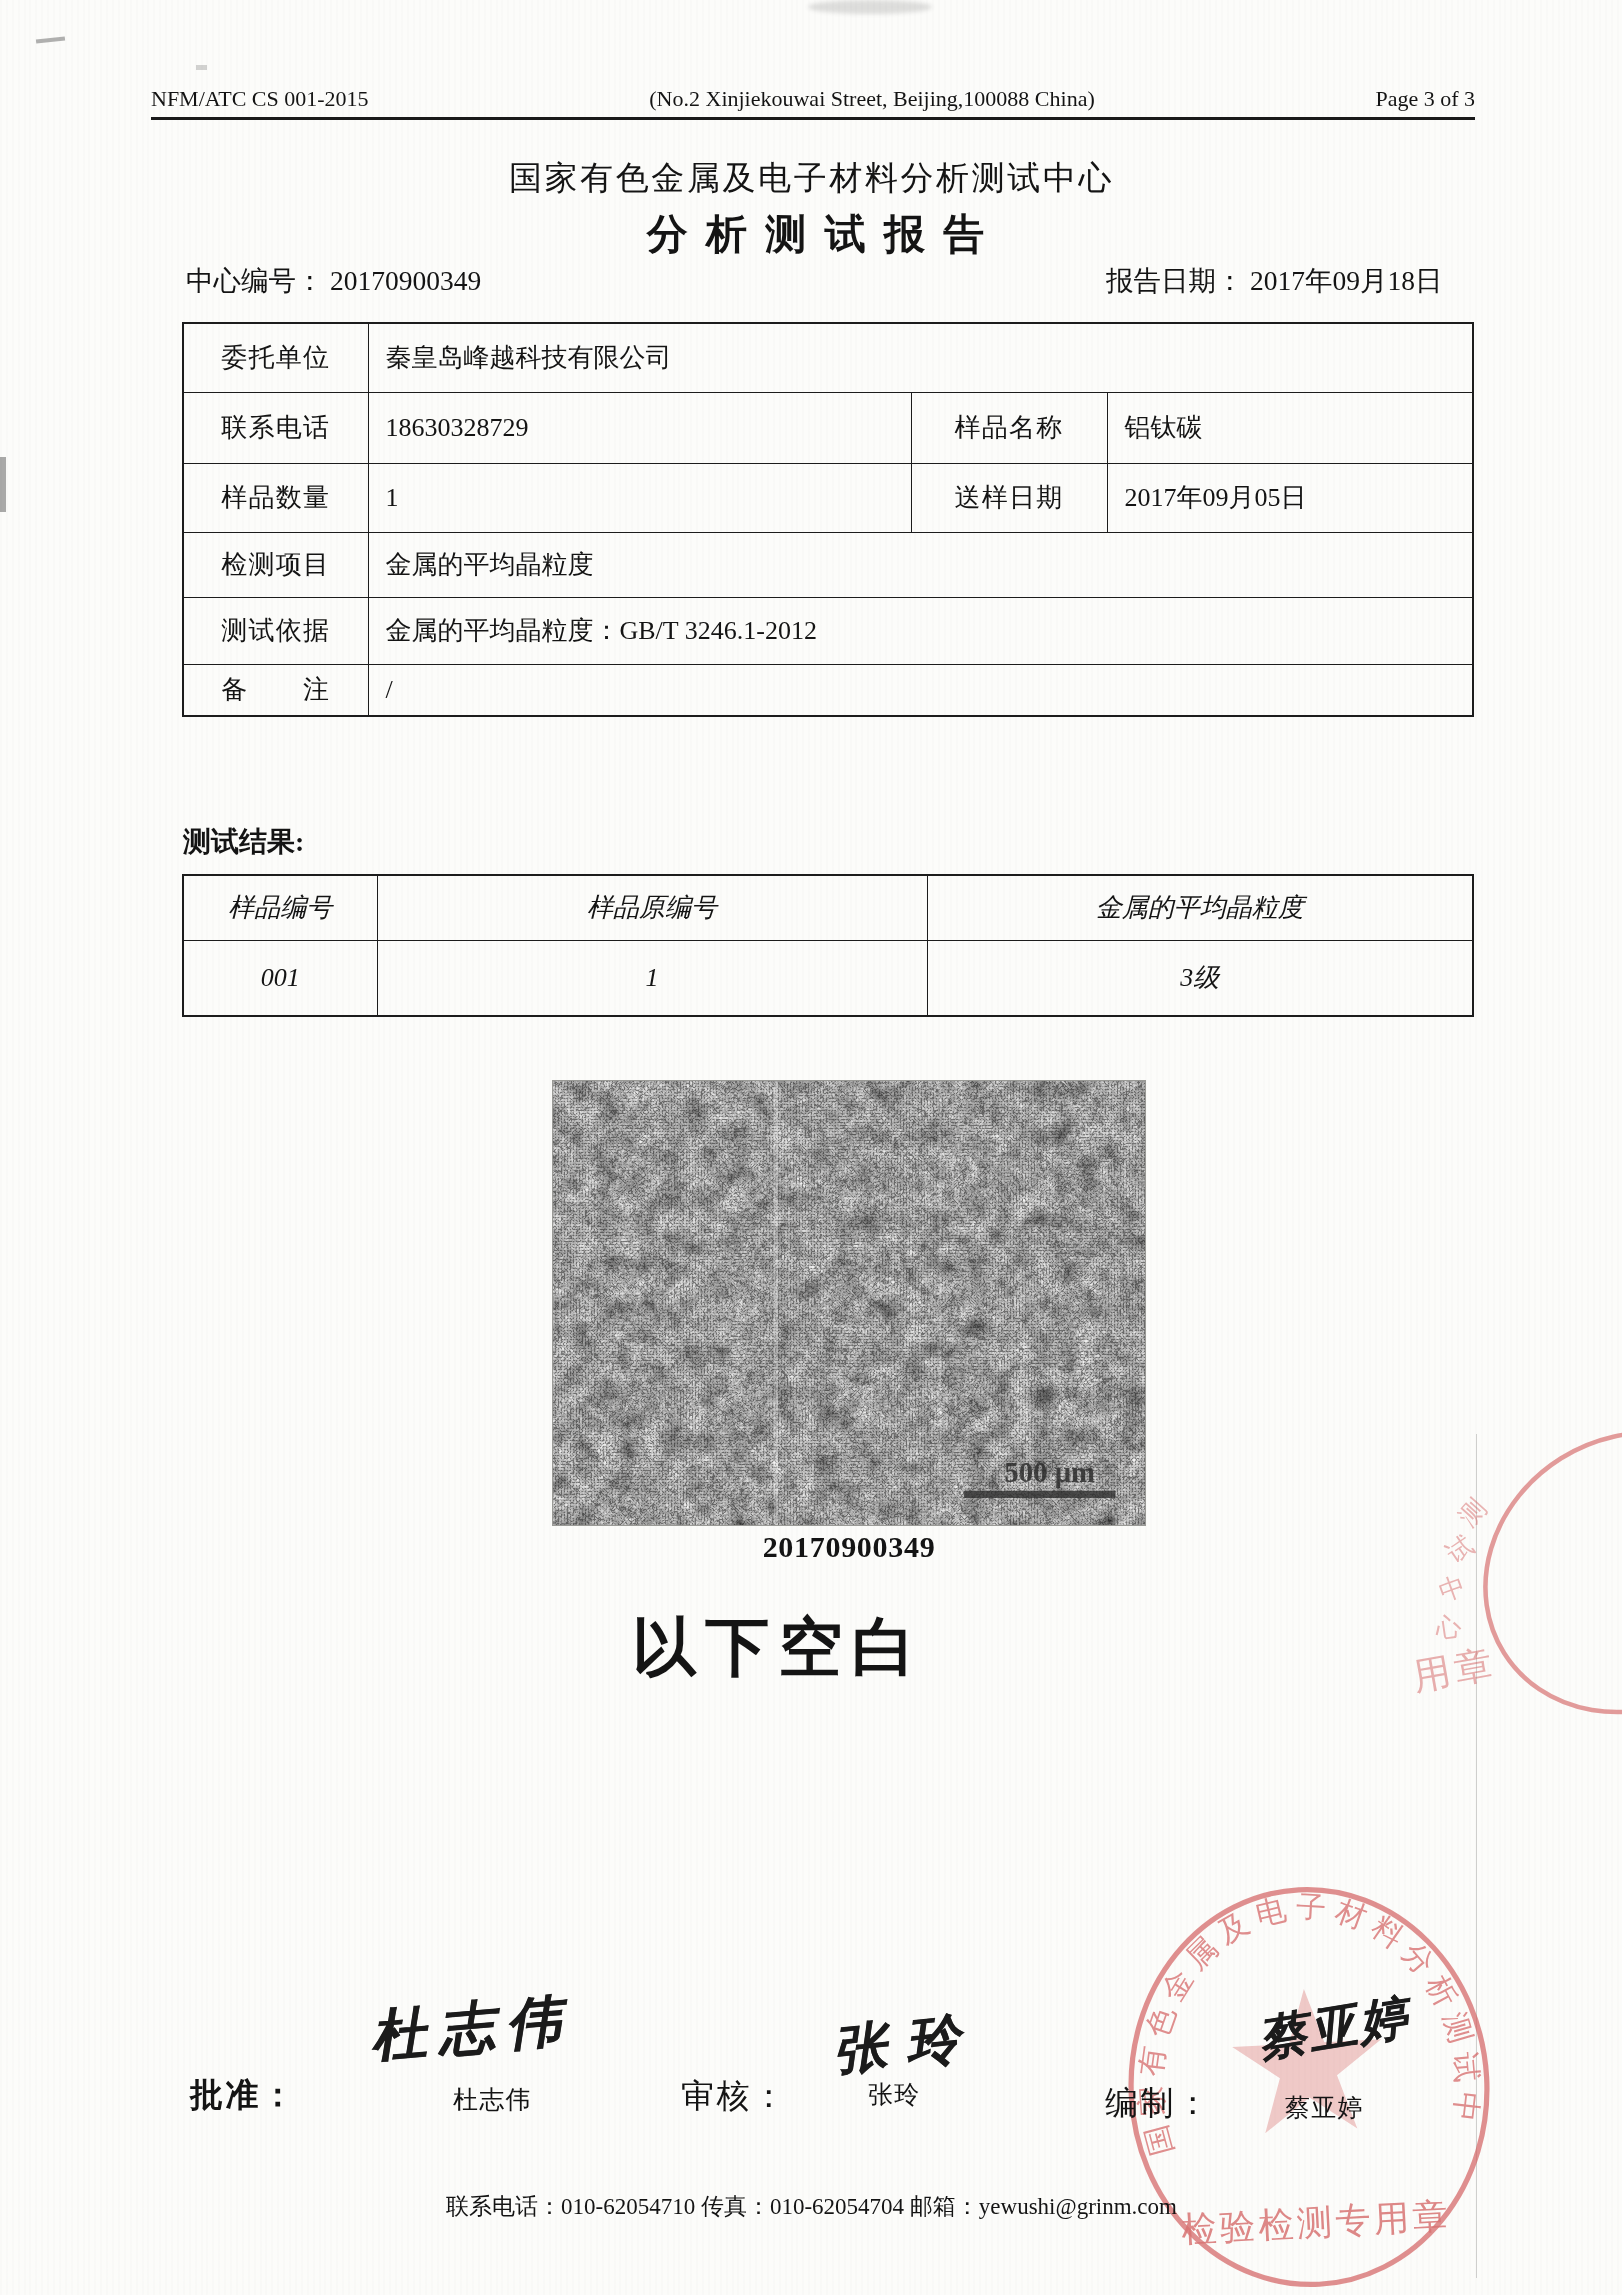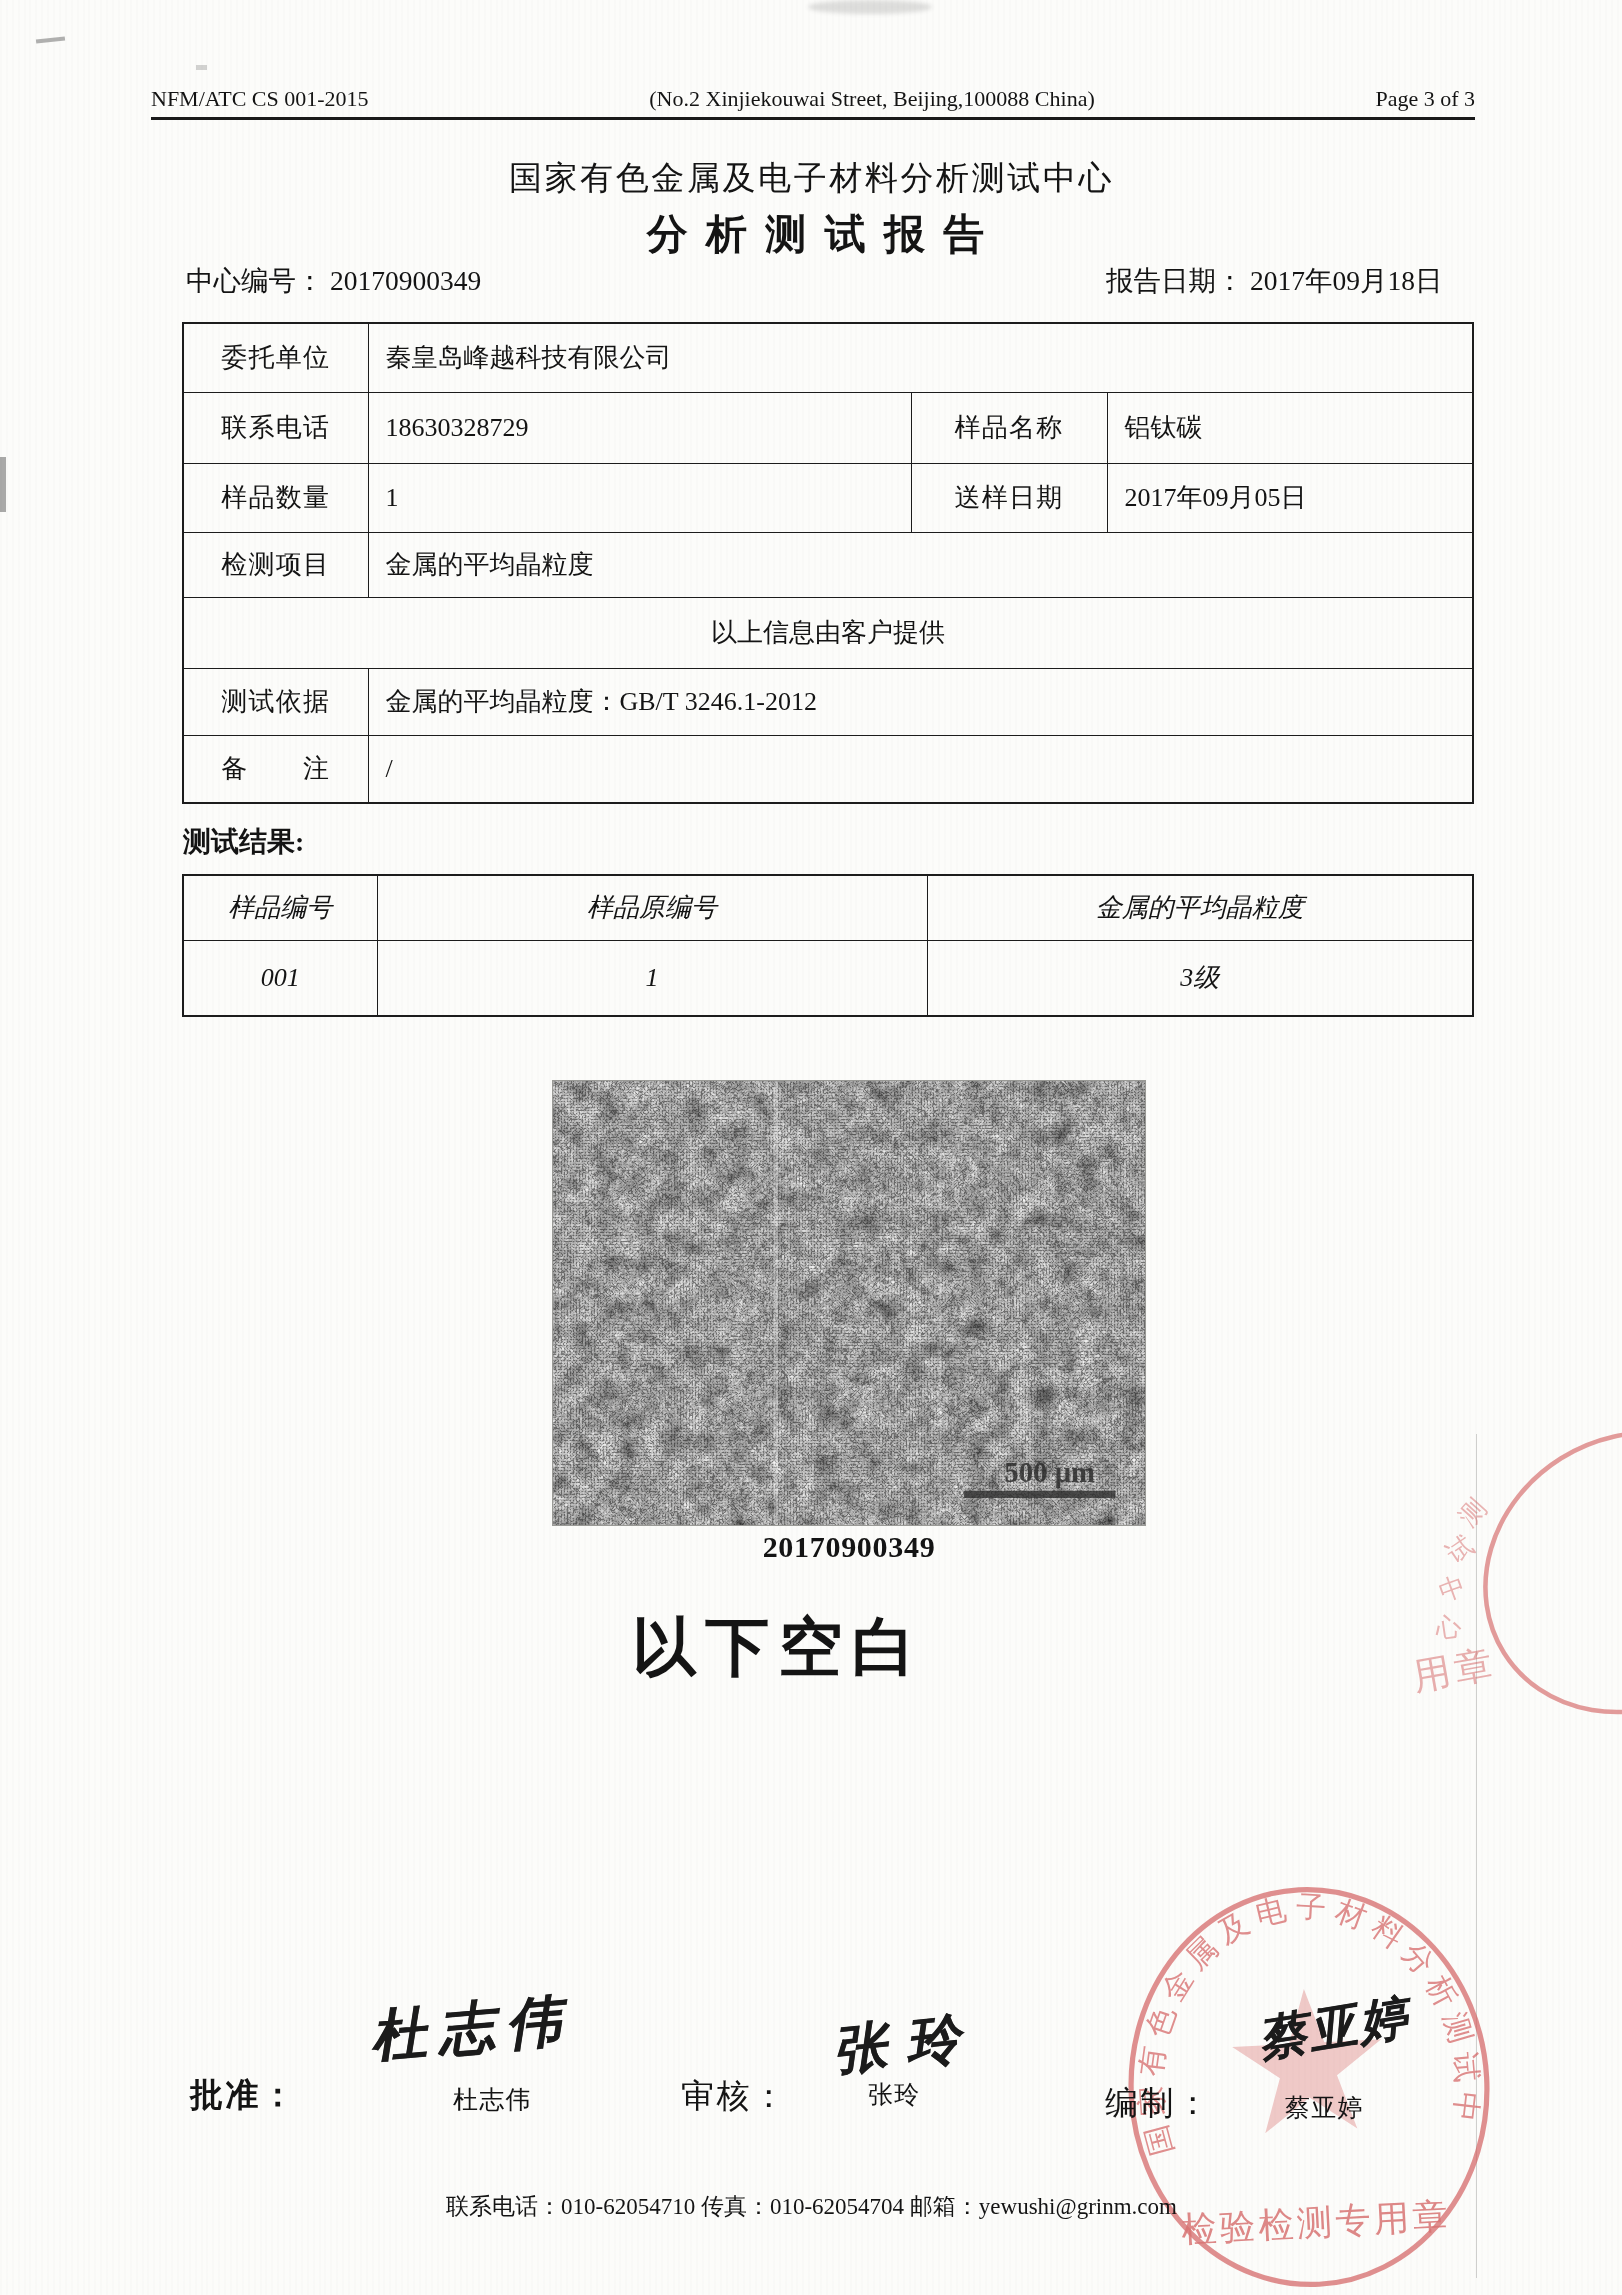--- a/index.html
+++ b/index.html
@@ -107,28 +107,25 @@
     <tr style="height:69px;">
       <td class="lbl">样品数量</td>
       <td class="val">1</td>
       <td class="lbl">送样日期</td>
       <td class="val">2017年09月05日</td>
     </tr>
     <tr style="height:65px;">
       <td class="lbl">检测项目</td>
       <td class="val" colspan="3">金属的平均晶粒度</td>
     </tr>
-    <tr style="height:71px;">
-      <td class="note-cell" colspan="4">以上信息由客户提供</td>
-    </tr>
     <tr style="height:67px;">
       <td class="lbl">测试依据</td>
       <td class="val" colspan="3">金属的平均晶粒度：GB/T 3246.1-2012</td>
     </tr>
-    <tr style="height:68px;">
+    <tr style="height:52px;">
       <td class="lbl">备　　注</td>
       <td class="val" colspan="3">/</td>
     </tr>
   </tbody>
     </table>
 
   <div class="section-label">测试结果:</div>
   <table class="results-table">
     <colgroup>
         <col style="width:194px">

